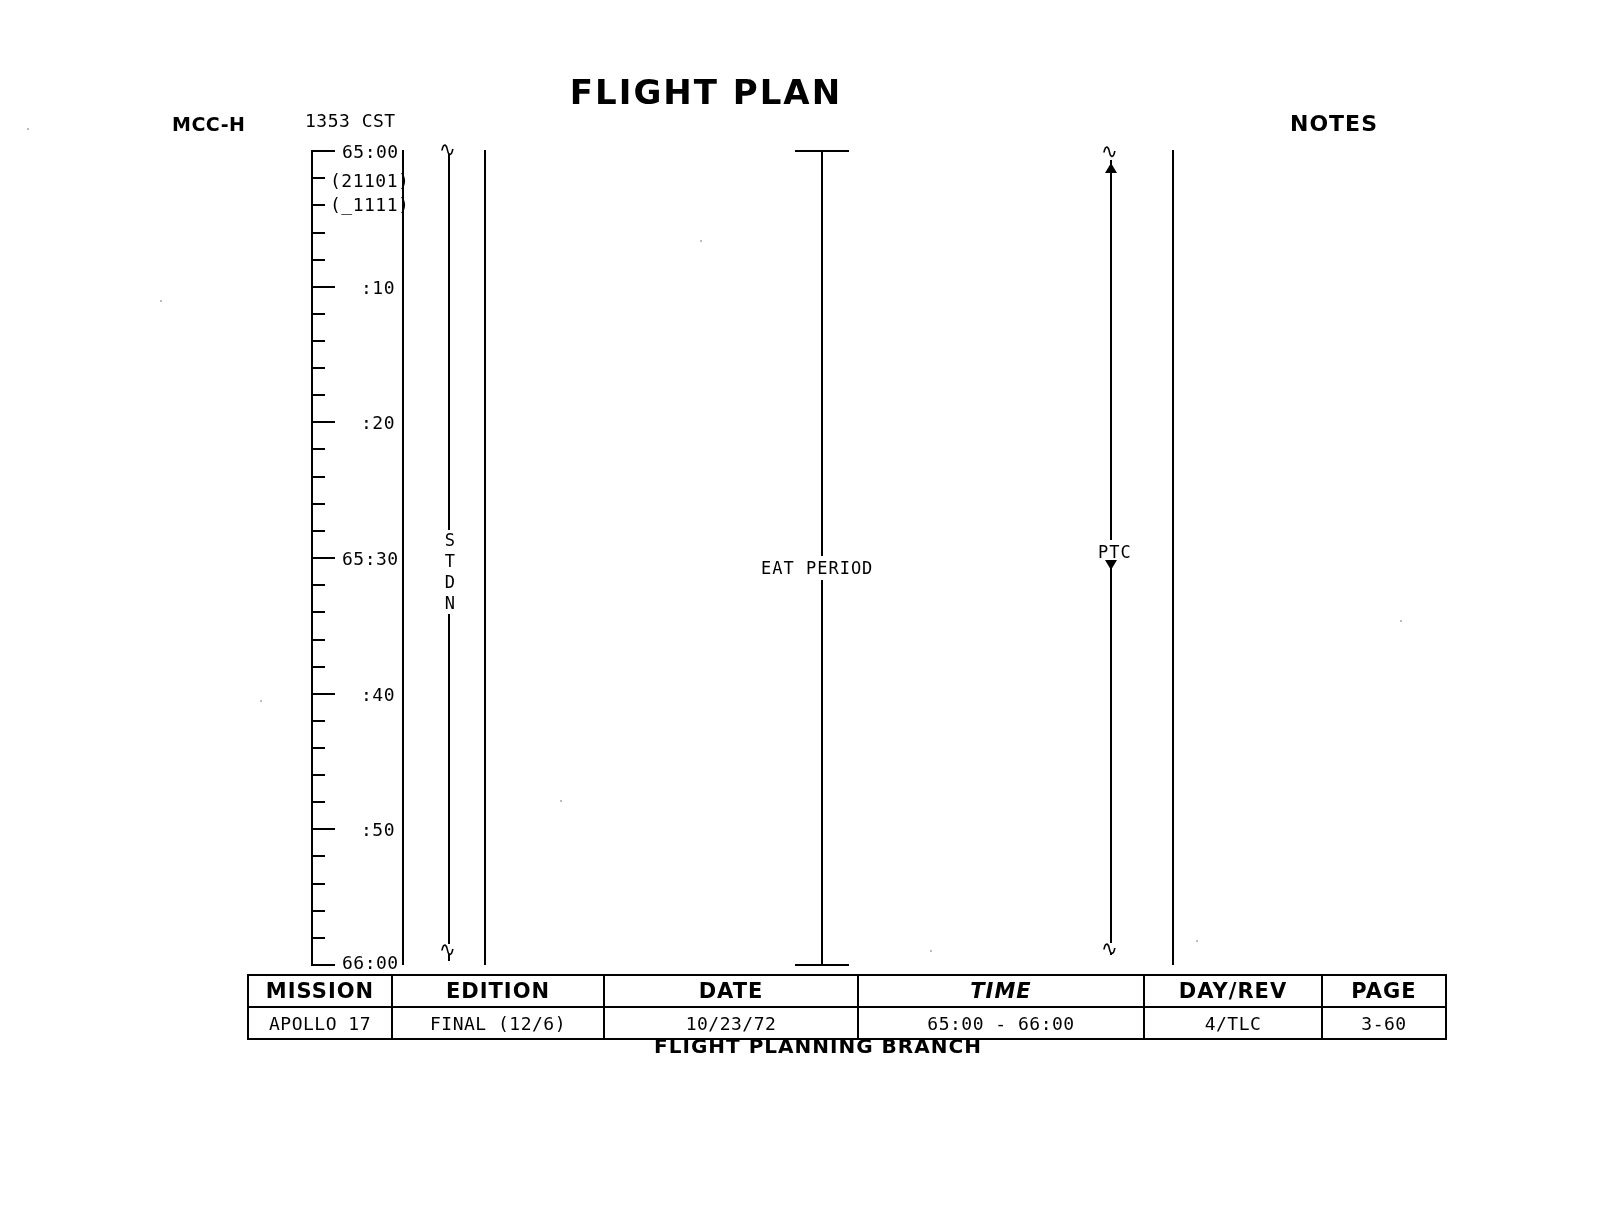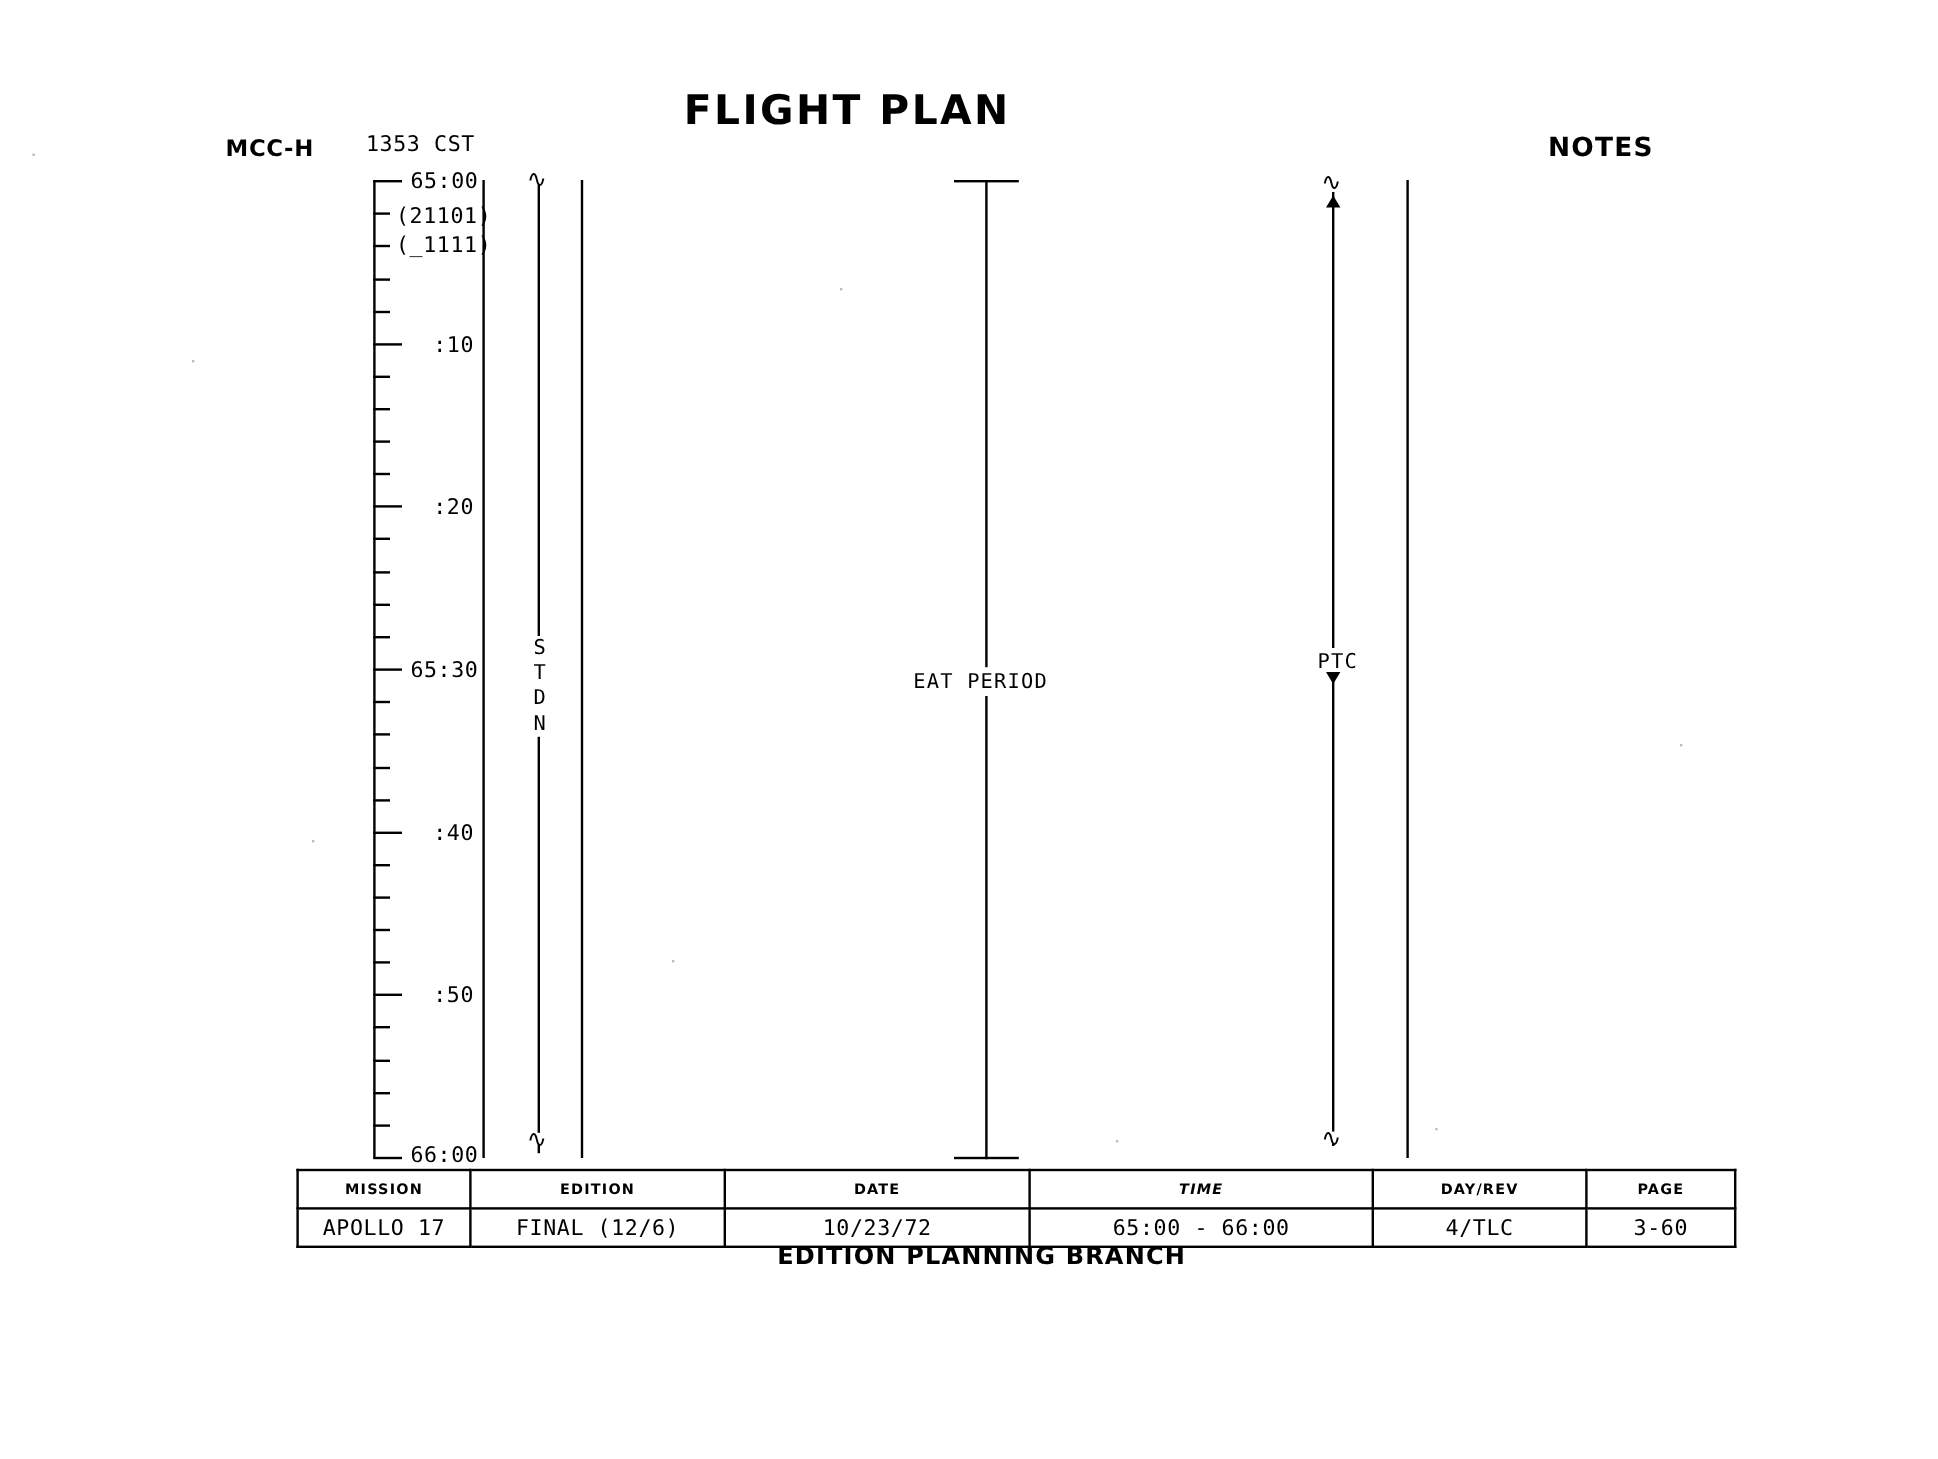--- a/index.html
+++ b/index.html
@@ -36,21 +36,20 @@
     letter-spacing: 2px;
   }
   .mcc-label {
     position: absolute;
     left: 172px;
     top: 113px;
     font-family: "DejaVu Sans", sans-serif;
     font-size: 19px;
     font-weight: 700;
     letter-spacing: 0.5px;
-    margin-left: 16px;
   }
   .cst-label {
     position: absolute;
     left: 305px;
     top: 110px;
     font-size: 18px;
     letter-spacing: 0.5px;
   }
   .notes-label {
     position: absolute;
@@ -152,21 +151,21 @@
   .footer-table td {
     border: 2px solid #000;
     text-align: center;
     font-weight: normal;
     padding: 3px 6px;
     height: 24px;
   }
   .footer-table th {
     font-family: "DejaVu Sans", sans-serif;
     font-weight: 700;
-    font-size: 12px;
+    font-size: 21px;
     letter-spacing: 1px;
   }
   .branch {
     position: absolute;
     left: 247px;
     top: 1034px;
     width: 1142px;
     text-align: center;
     font-family: "DejaVu Sans", sans-serif;
     font-weight: 700;
@@ -272,21 +271,21 @@
       <td>APOLLO 17</td>
       <td>FINAL (12/6)</td>
       <td>10/23/72</td>
       <td>65:00 - 66:00</td>
       <td>4/TLC</td>
       <td>3-60</td>
     </tr>
   </tbody>
     </table>
 
-  <div class="branch">EDITION PLANNING BRANCH</div>
+  <div class="branch">FLIGHT PLANNING BRANCH</div>
 
   <div class="speck" style="left:27px; top:128px;"></div>
   <div class="speck" style="left:160px; top:300px;"></div>
   <div class="speck" style="left:700px; top:240px;"></div>
   <div class="speck" style="left:930px; top:950px;"></div>
   <div class="speck" style="left:1196px; top:940px;"></div>
   <div class="speck" style="left:1400px; top:620px;"></div>
   <div class="speck" style="left:560px; top:800px;"></div>
   <div class="speck" style="left:260px; top:700px;"></div>
 </div>

